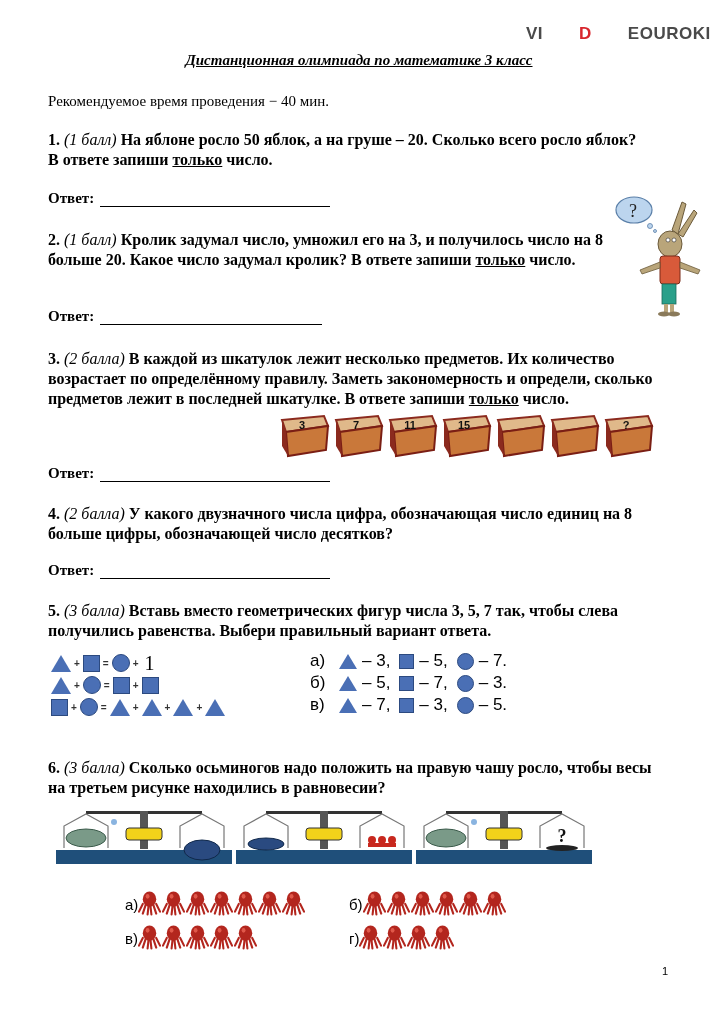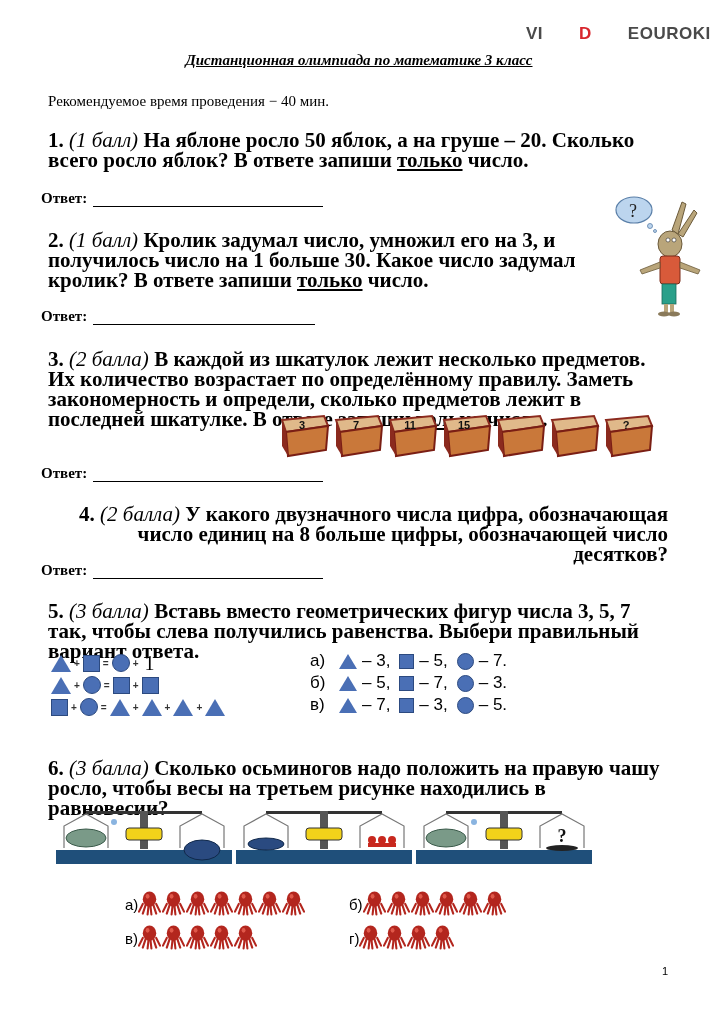--- a/index.html
+++ b/index.html
@@ -7,25 +7,25 @@
   body { position: relative; font-family: "Liberation Serif", "DejaVu Serif", serif; color: #000; }
 
   .logo { position: absolute; left: 526px; top: 24px; font-family: Liberation Sans, sans-serif; font-size: 17px; letter-spacing: 0.5px; color: #4a4a4a; font-weight: bold; display: flex; align-items: center; gap: 36px; }
   .logo .red { color: #d8262d; }
   .logo .net { font-size: 6px; writing-mode: vertical-rl; transform: rotate(180deg); margin-left: 1px; color: #666; letter-spacing: 0; }
 
   .title { position: absolute; left: 0; width: 718px; top: 52px; text-align: center; font-style: italic; font-weight: bold; font-size: 15px; text-decoration: underline; }
 
   .time { position: absolute; left: 48px; top: 93px; font-size: 15px; }
 
-  .q { position: absolute; left: 48px; font-size: 21px; line-height: 20px; font-weight: bold; }
+  .q { position: absolute; left: 48px; font-size: 16px; line-height: 20px; font-weight: bold; }
   .q .pts { font-style: italic; font-weight: normal; }
   .q u { text-decoration: underline; }
 
-  .answer { position: absolute; left: 41px; font-size: 15px; font-weight: bold; display: flex; align-items: flex-end; font-family: Liberation Serif, serif; }
+  .answer { position: absolute; left: 48px; font-size: 15px; font-weight: bold; display: flex; align-items: flex-end; font-family: Liberation Serif, serif; }
   .answer .line { display: inline-block; border-bottom: 1.5px solid #000; margin-left: 6px; height: 14px; }
 
   .rabbit { position: absolute; left: 612px; top: 190px; width: 100px; height: 130px; }
 
   .boxes { position: absolute; left: 278px; top: 412px; display: flex; gap: 2px; }
   .box { width: 52px; height: 46px; position: relative; }
 
   .shapes { position: absolute; left: 50px; top: 652px; }
   .srow { display: flex; align-items: center; height: 22px; font-family: "Liberation Sans", sans-serif; font-size: 10px; }
   .tri { width: 0; height: 0; border-left: 10px solid transparent; border-right: 10px solid transparent; border-bottom: 17px solid #4a6fb5; margin: 0 1px; position: relative; }
@@ -70,21 +70,21 @@
   <span>На яблоне росло 50 яблок, а на груше – 20. Сколько всего росло яблок? В ответе запиши </span><u>только</u><span> число.</span>
 </div>
 <div class="answer" style="top:190px;">
   <span>Ответ:</span>
   <span class="line" style="width:230px;"></span>
 </div>
 
 <div class="q" style="top:230px; width:590px;">
   <span>2.</span>
   <span class="pts">(1 балл)</span>
-  <span>Кролик задумал число, умножил его на 3, и получилось число на 1 больше 30. Какое число задумал кролик? В ответе запиши </span><u>только</u><span> число.</span>
+  <span>Кролик задумал число, умножил его на 3, и получилось число на 8 больше 20. Какое число задумал кролик? В ответе запиши </span><u>только</u><span> число.</span>
 </div>
 <div class="answer" style="top:308px;">
   <span>Ответ:</span>
   <span class="line" style="width:222px;"></span>
 </div>
 
 <svg class="rabbit" viewBox="0 0 100 130">
   <ellipse cx="22" cy="20" rx="18" ry="13" fill="#bcd5ee" stroke="#5a7fa8" stroke-width="1.2"></ellipse>
   <text x="17" y="27" font-size="18" font-family="Liberation Serif, serif" fill="#222">?</text>
   <circle cx="38" cy="36" r="2.5" fill="#bcd5ee" stroke="#5a7fa8" stroke-width="0.8"></circle>
@@ -153,21 +153,21 @@
     <polygon points="4,8 8,20 10,44 4,34" fill="#8b2a1e"></polygon>
     <text x="24" y="17" font-size="11" font-weight="bold" text-anchor="middle" font-family="Liberation Sans, sans-serif" fill="#111">?</text>
   </svg>
 </div>
 
 <div class="answer" style="top:465px;">
   <span>Ответ:</span>
   <span class="line" style="width:230px;"></span>
 </div>
 
-<div class="q" style="top:504px; width:620px;text-align:right;">
+<div class="q" style="top:504px; width:620px;">
   <span>4.</span>
   <span class="pts">(2 балла)</span>
   <span>У какого двузначного числа цифра, обозначающая число единиц на 8 больше цифры, обозначающей число десятков?</span>
 </div>
 <div class="answer" style="top:562px;">
   <span>Ответ:</span>
   <span class="line" style="width:230px;"></span>
 </div>
 
 <div class="q" style="top:601px; width:620px;">

